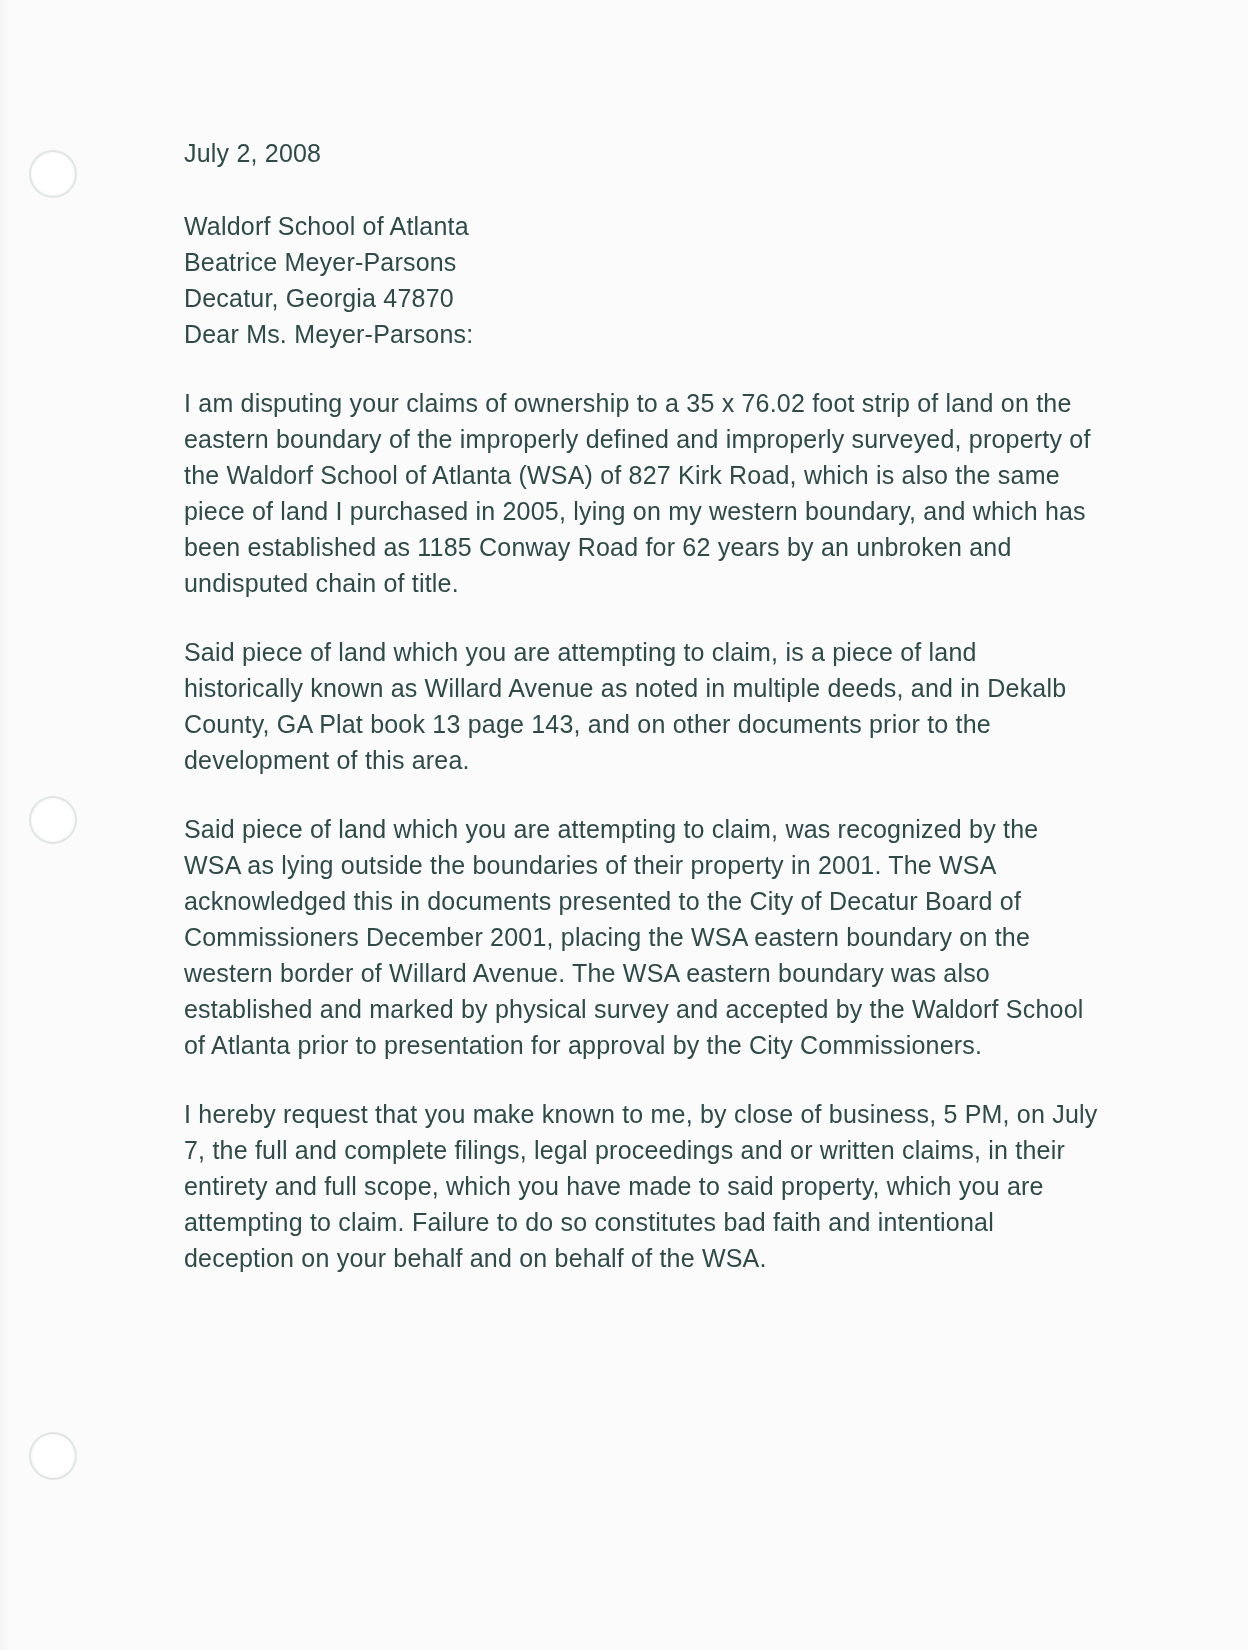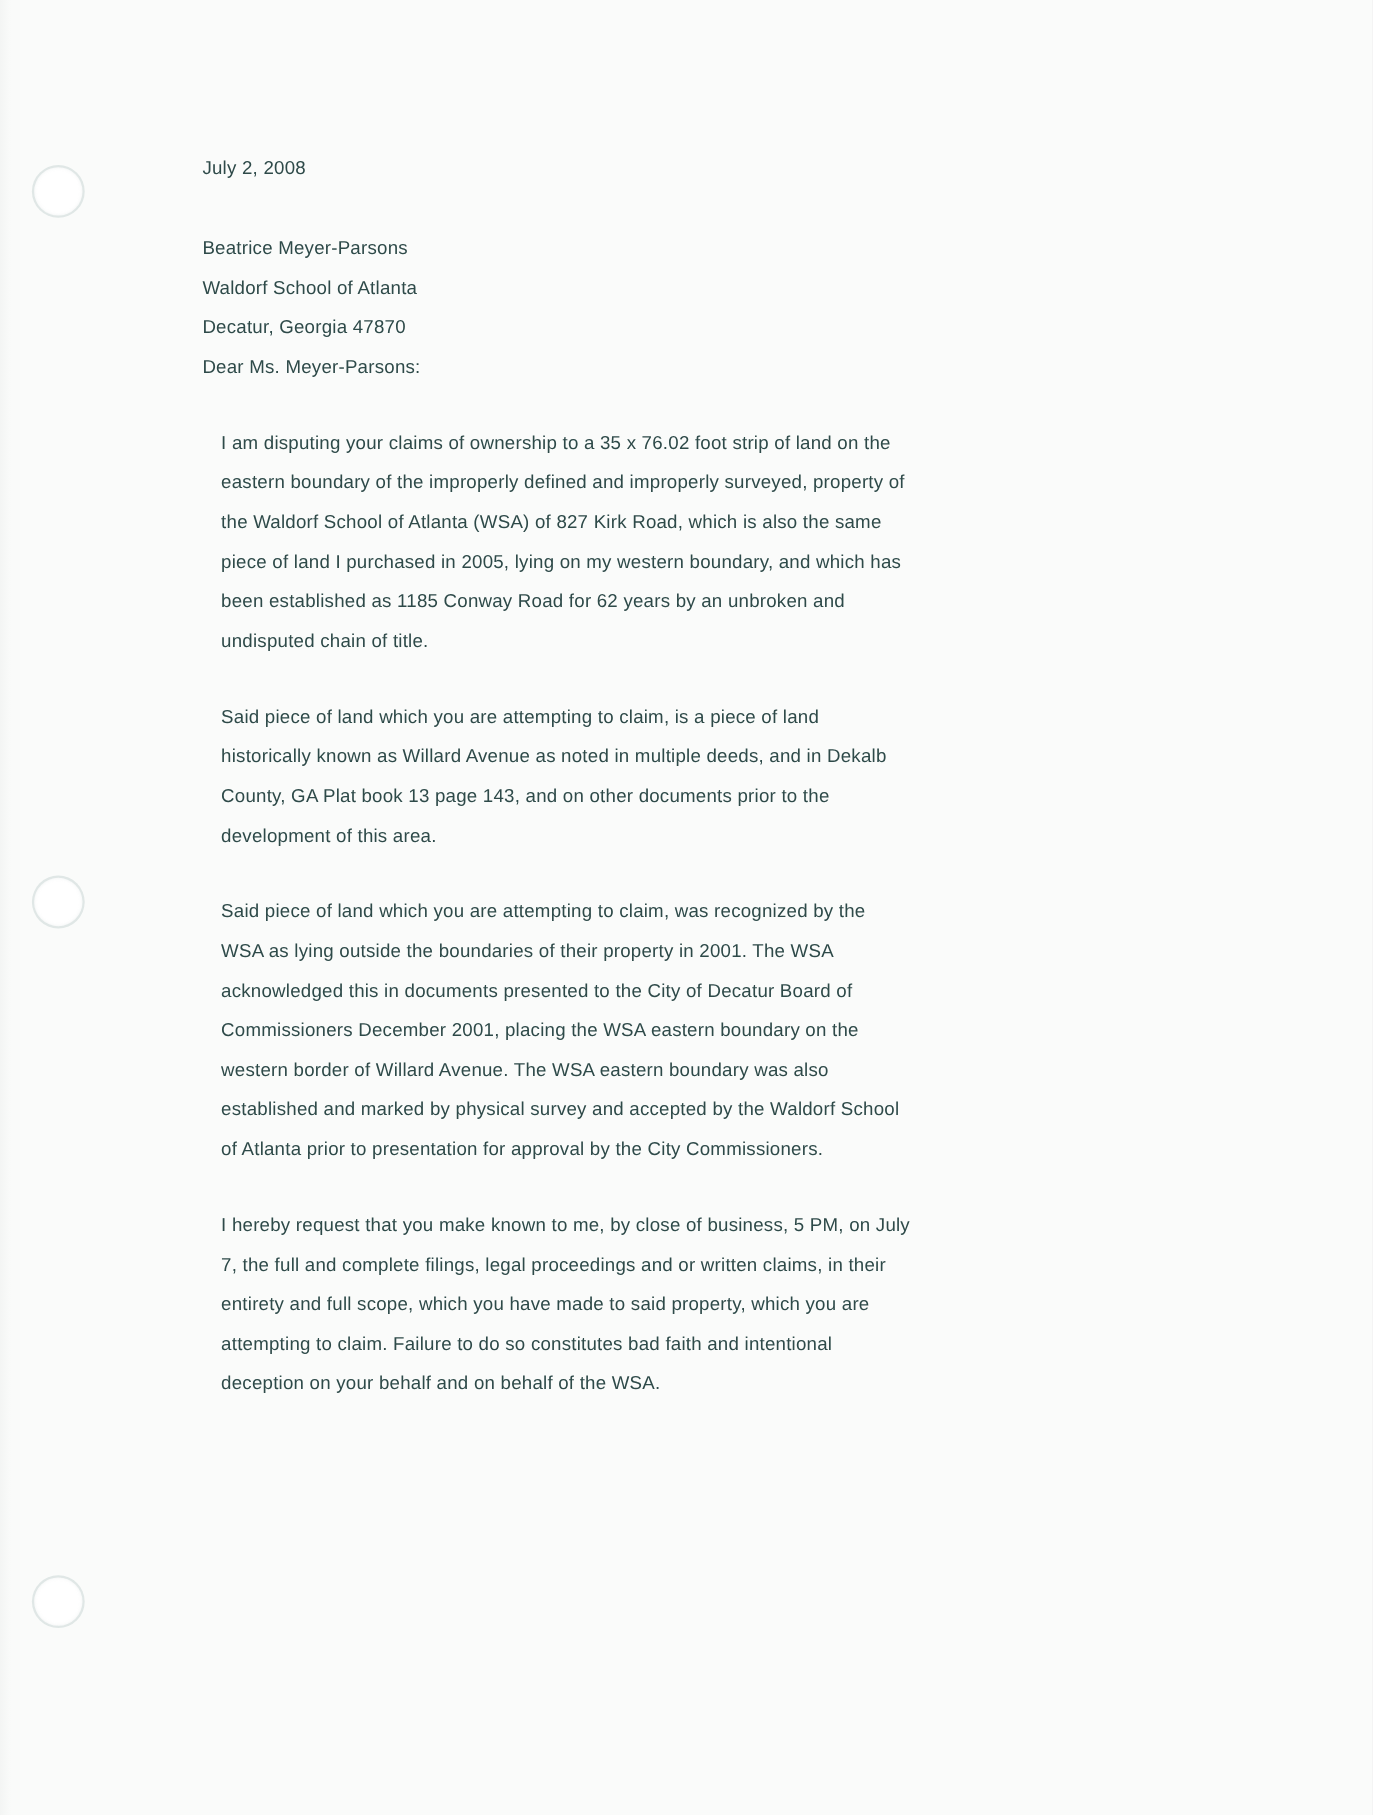--- a/index.html
+++ b/index.html
@@ -31,45 +31,45 @@
   }
   .hp-top    { top: 150px; }
   .hp-middle { top: 796px; }
   .hp-bottom { top: 1432px; }
 
   .letter {
     position: absolute;
     left: 184px;
     top: 135px;
     width: 980px;
-    font-size: 17px;
+    font-size: 25px;
     line-height: 36px;
     letter-spacing: 0.2px;
   }
   .block { margin: 0 0 0 0; }
   .address-block   { margin-top: 37px; }
   .salutation      { }
-  .para            { margin-top: 33px; white-space: pre-line; margin-left: 17px; }
+  .para            { margin-top: 33px; white-space: pre-line; }
 </style>
 </head>
 <body>
 
 <div class="page">
 
   <div class="hole-punch hp-top"></div>
   <div class="hole-punch hp-middle"></div>
   <div class="hole-punch hp-bottom"></div>
 
   <div class="letter">
 
     <div class="block date-line">July 2, 2008</div>
 
     <div class="block address-block">
+      <div>Waldorf School of Atlanta</div>
       <div>Beatrice Meyer-Parsons</div>
-      <div>Waldorf School of Atlanta</div>
       <div>Decatur, Georgia 47870</div>
     </div>
 
     <div class="block salutation">Dear Ms. Meyer-Parsons:</div>
 
     <div class="block para">I am disputing your claims of ownership to a 35 x 76.02 foot strip of land on the
 eastern boundary of the improperly defined and improperly surveyed, property of
 the Waldorf School of Atlanta (WSA) of 827 Kirk Road, which is also the same
 piece of land I purchased in 2005, lying on my western boundary, and which has
 been established as 1185 Conway Road for 62 years by an unbroken and

